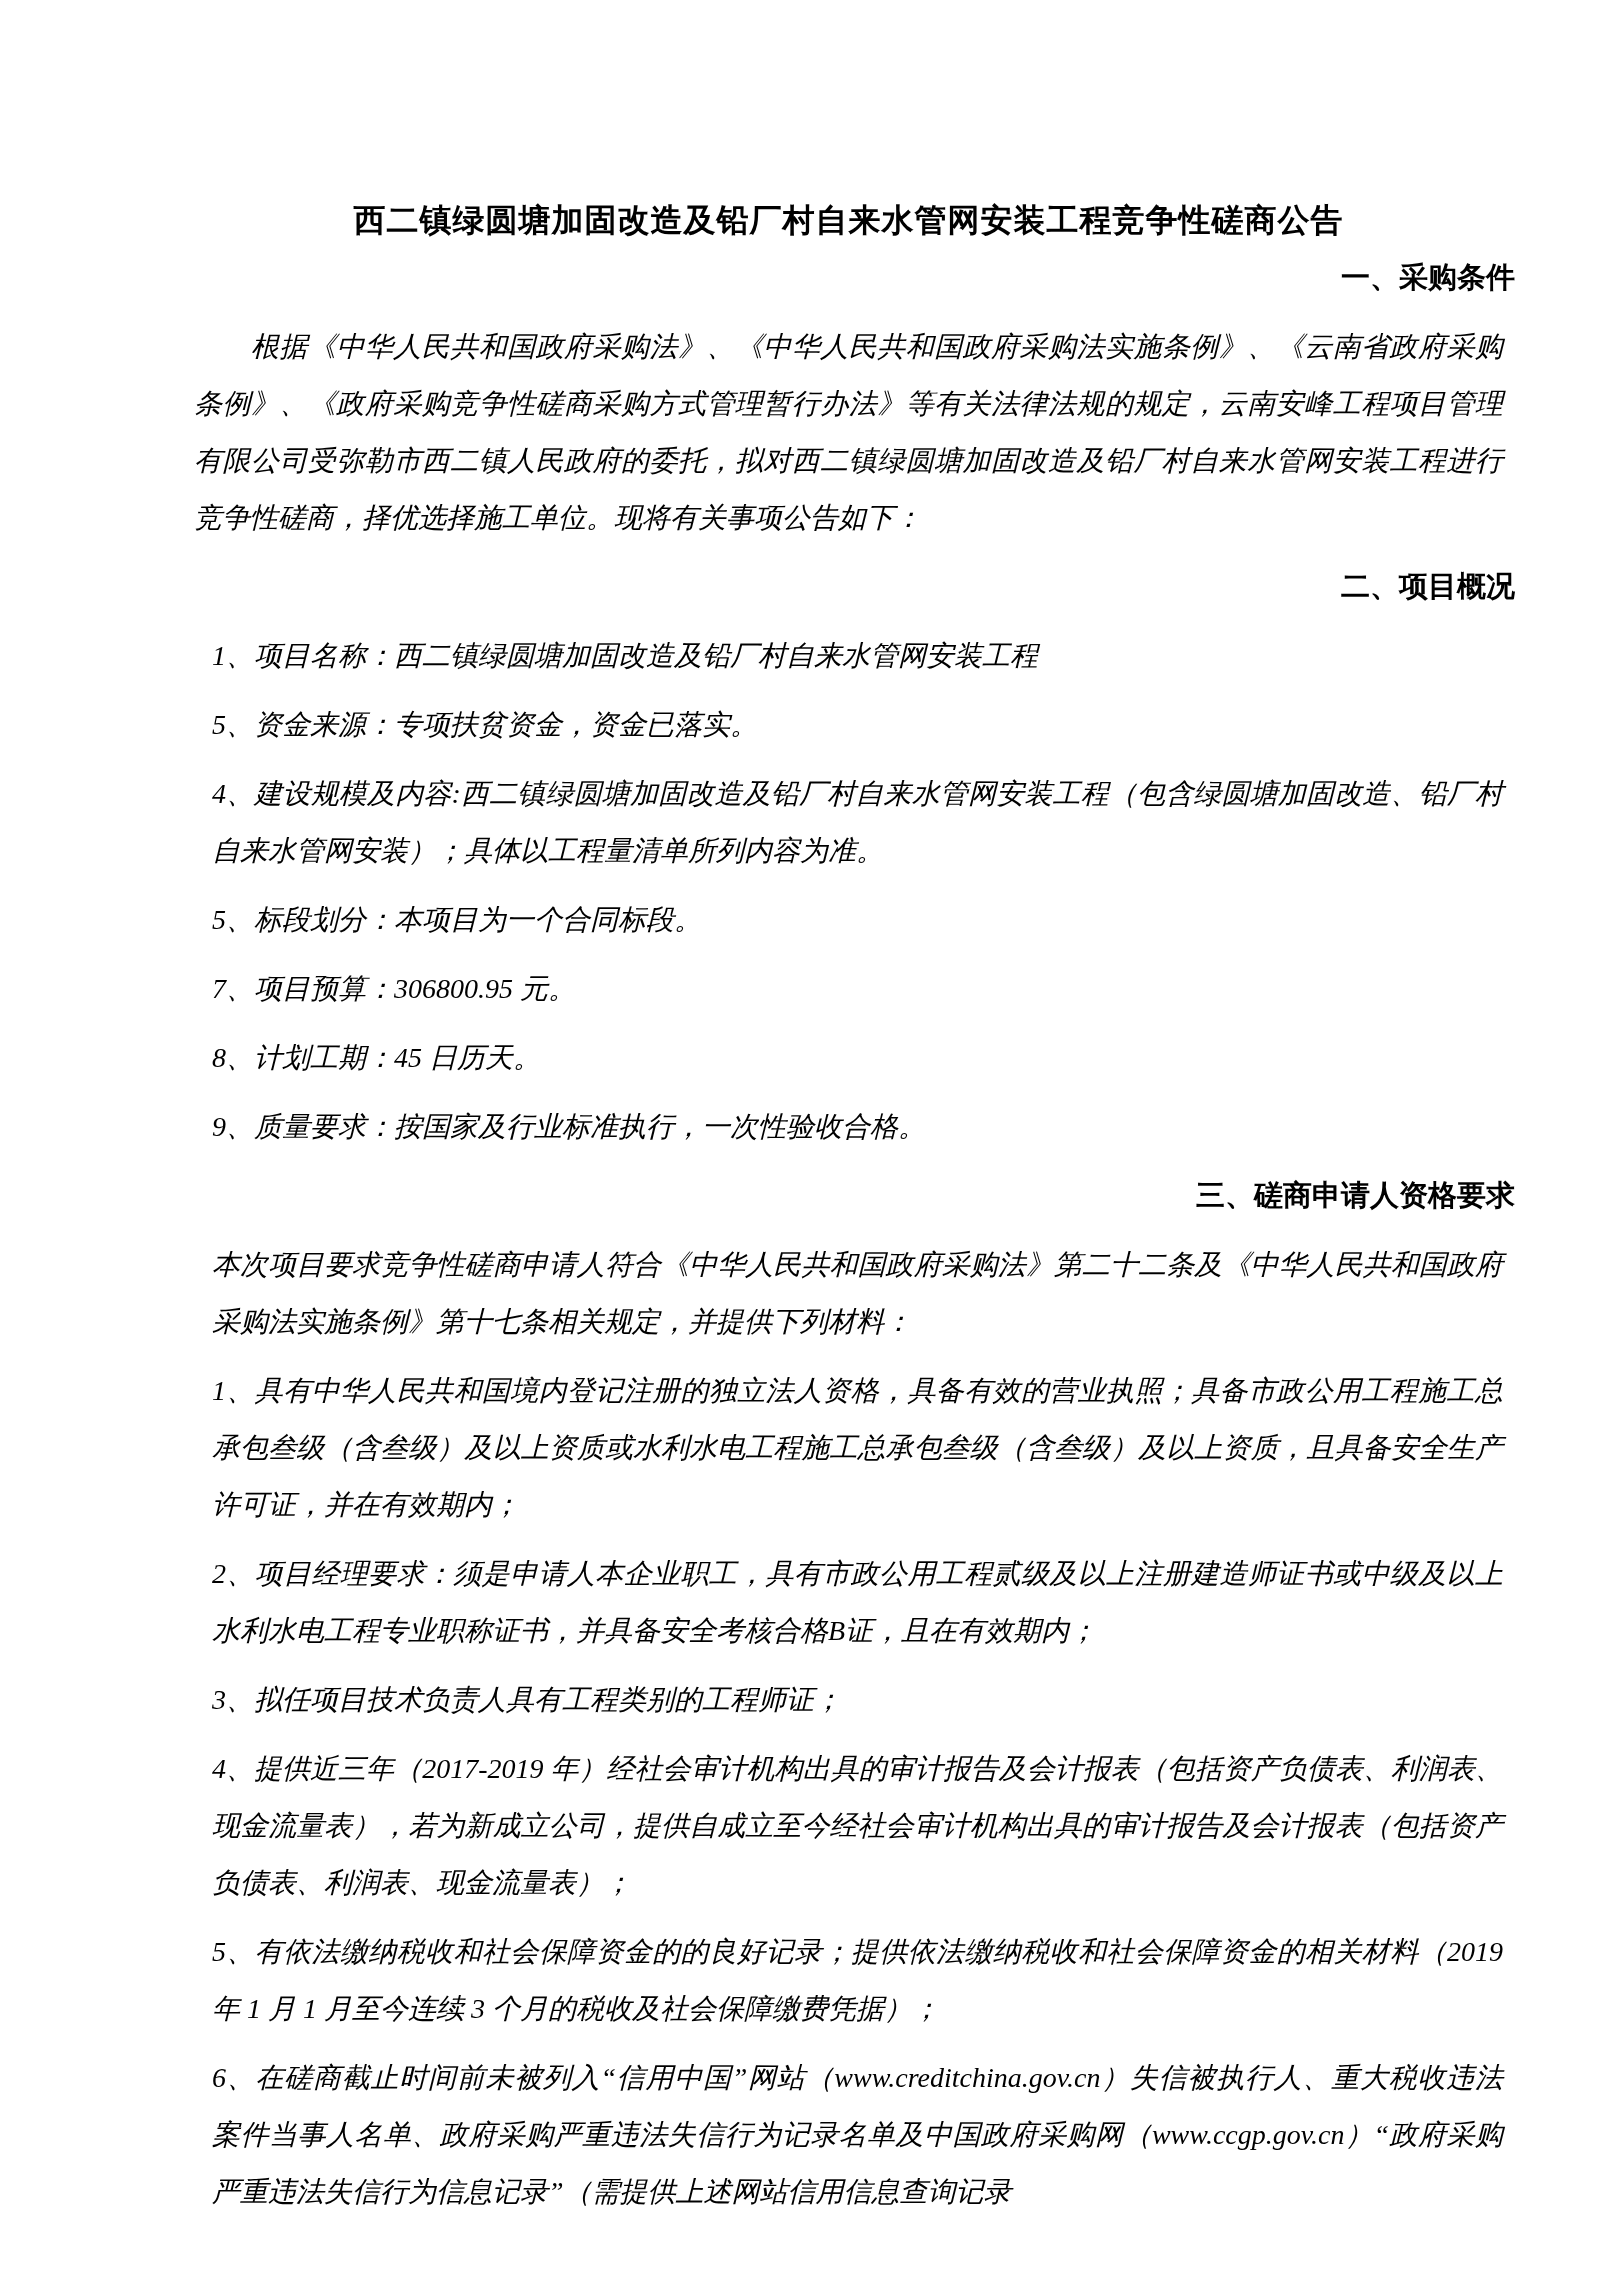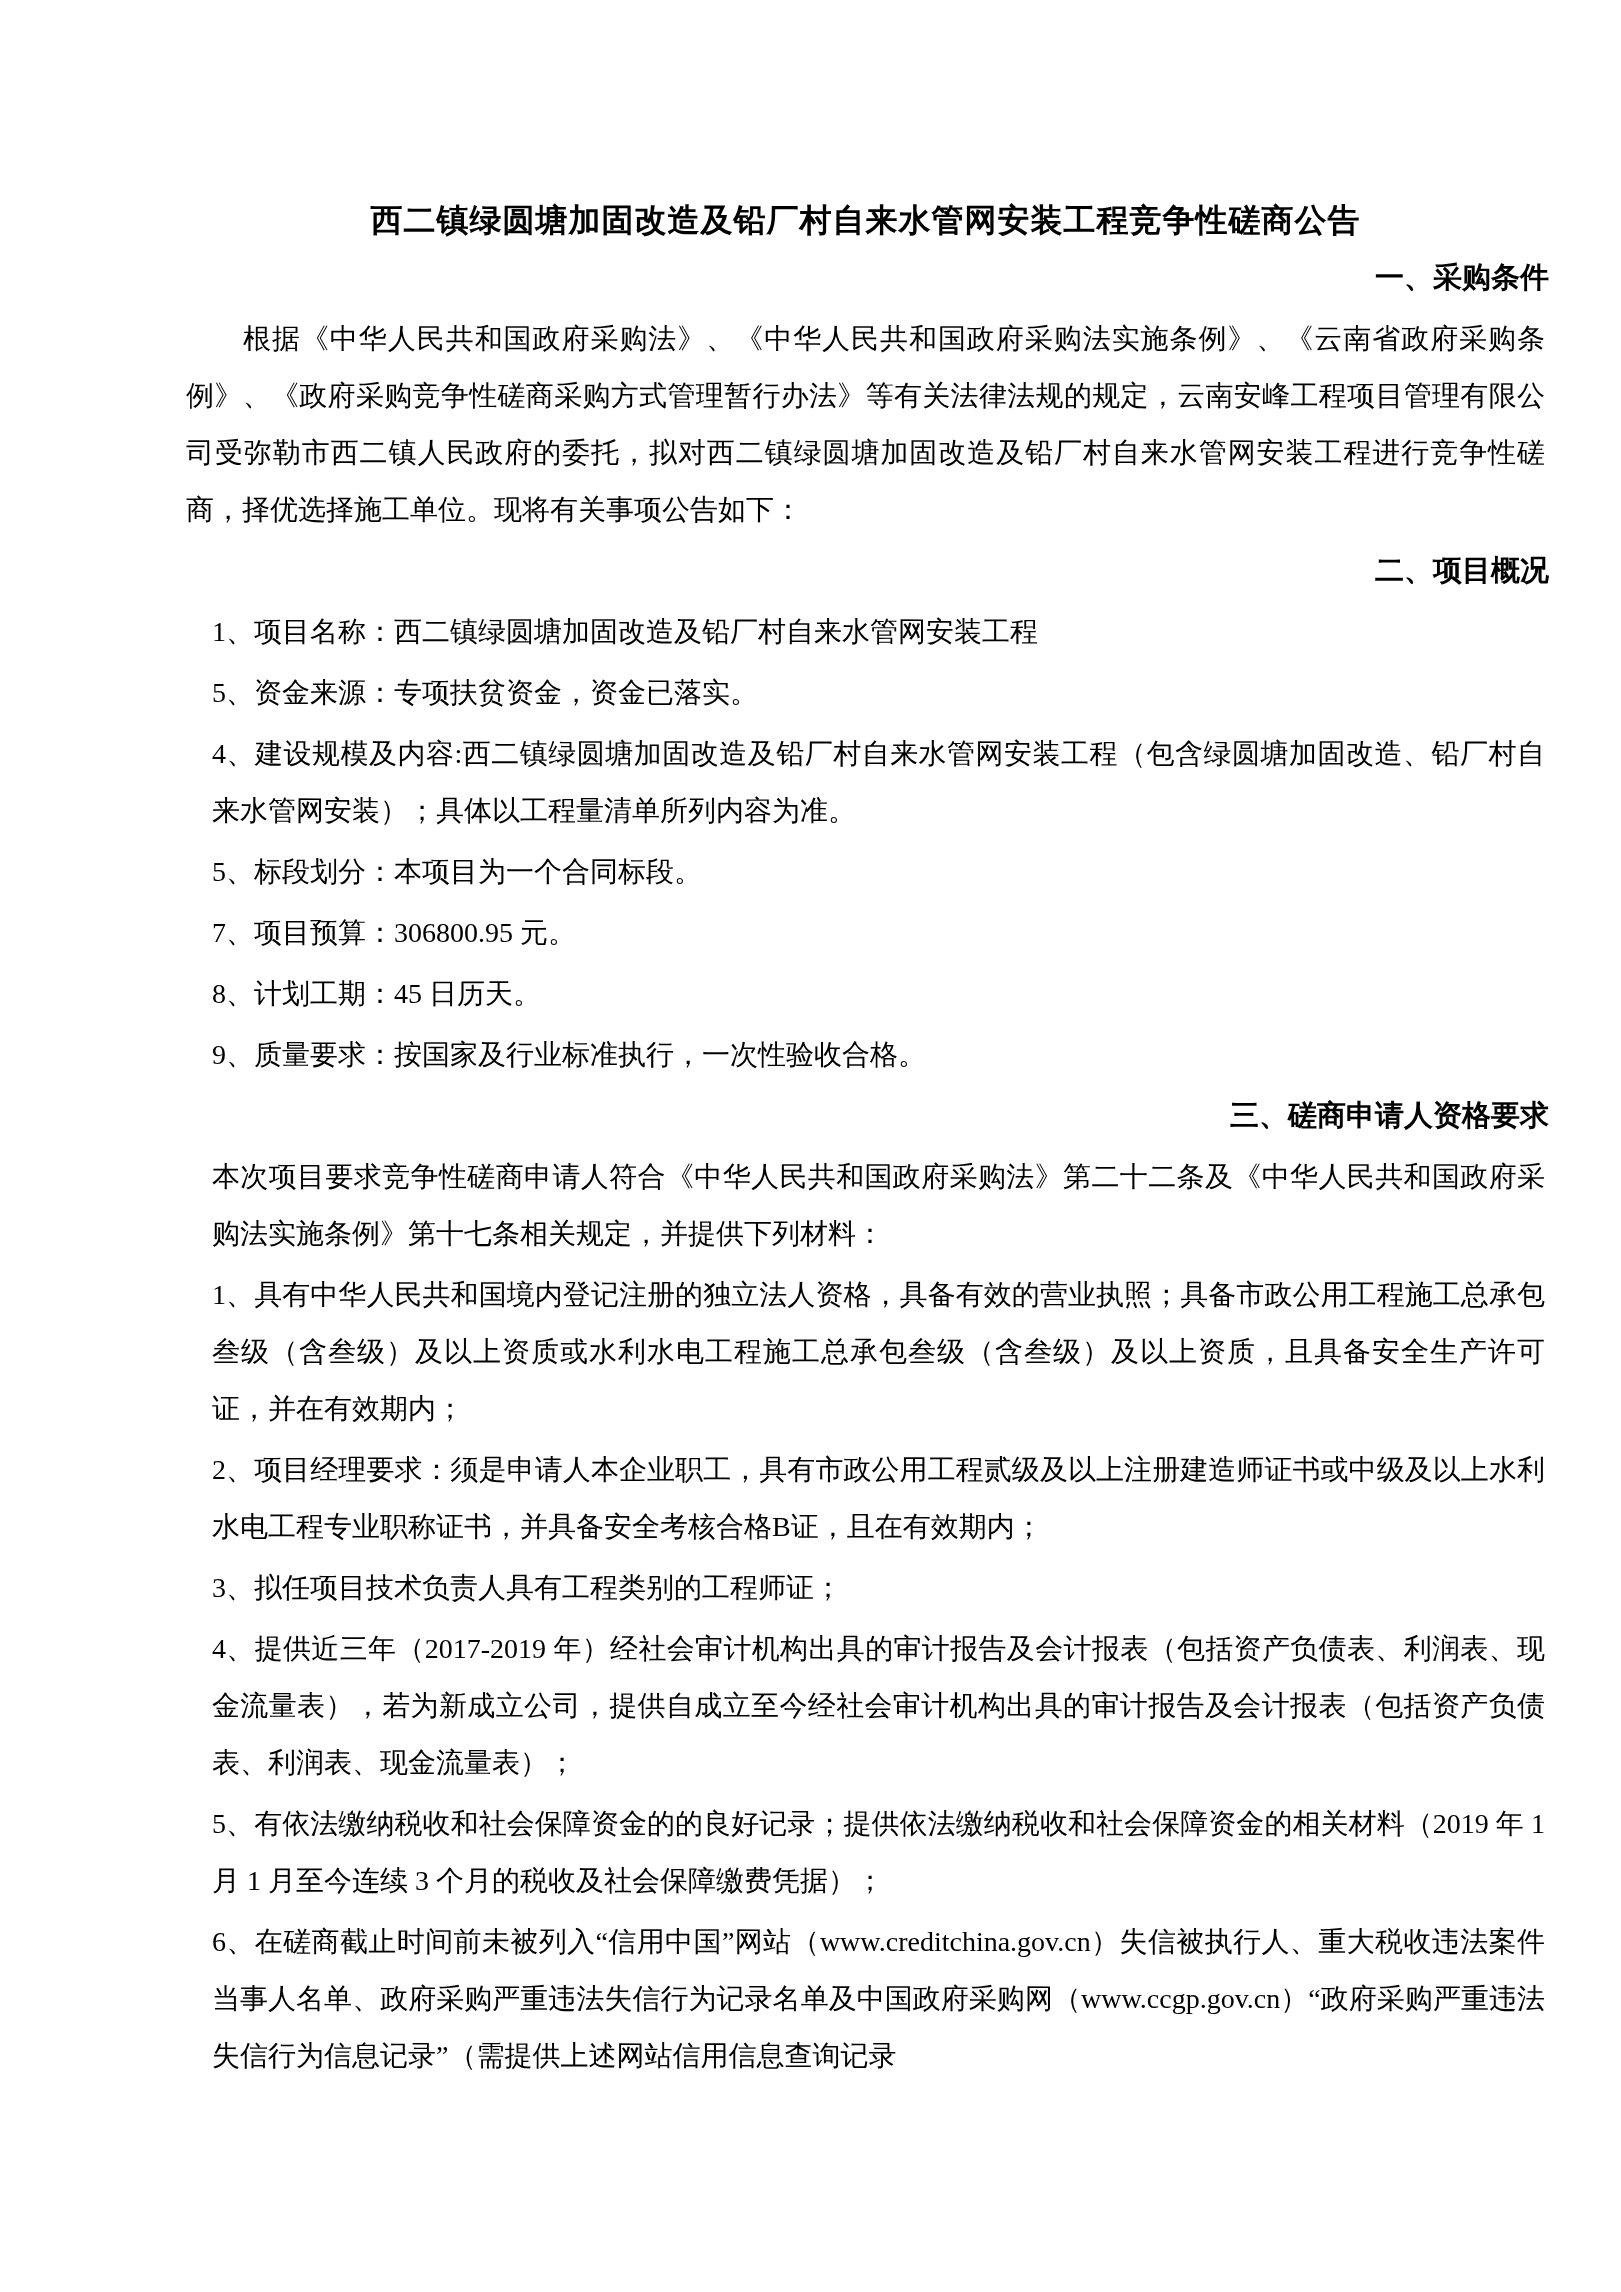--- a/index.html
+++ b/index.html
@@ -10,21 +10,21 @@
   body {
     width: 1621px;
     height: 2293px;
     color: #000000;
     font-family: "Liberation Serif", "DejaVu Serif", serif;
   }
   .page {
     box-sizing: border-box;
     width: 1621px;
     height: 2293px;
-    padding: 192px 72px 0 182px;
+    padding: 192px 106px 0 182px;
     background: #ffffff;
     overflow: hidden;
   }
   .doc-title {
     margin: 0;
     font-family: "Liberation Sans", "DejaVu Sans", sans-serif;
     font-weight: bold;
     font-size: 32px;
     line-height: 57px;
     text-align: center;
@@ -32,25 +32,26 @@
   }
   .sec-heading {
     margin: 0 0 0 30px;
     font-family: "Liberation Sans", "DejaVu Sans", sans-serif;
     font-weight: bold;
     font-size: 29px;
     line-height: 57px;
     text-align: right;
   }
   .para {
-    margin: 4px;
+    margin: 12px;
     font-size: 28px;
     line-height: 57px;
     text-align: justify;
     text-justify: inter-character;
+    font-style: italic;
   }
   .first-indent {
     text-indent: 57px;
   }
   .item {
     margin-left: 30px;
   }
 </style>
 </head>
 <body>

